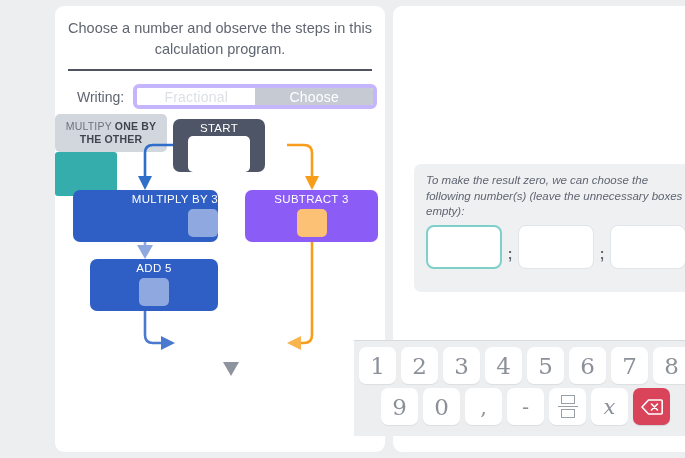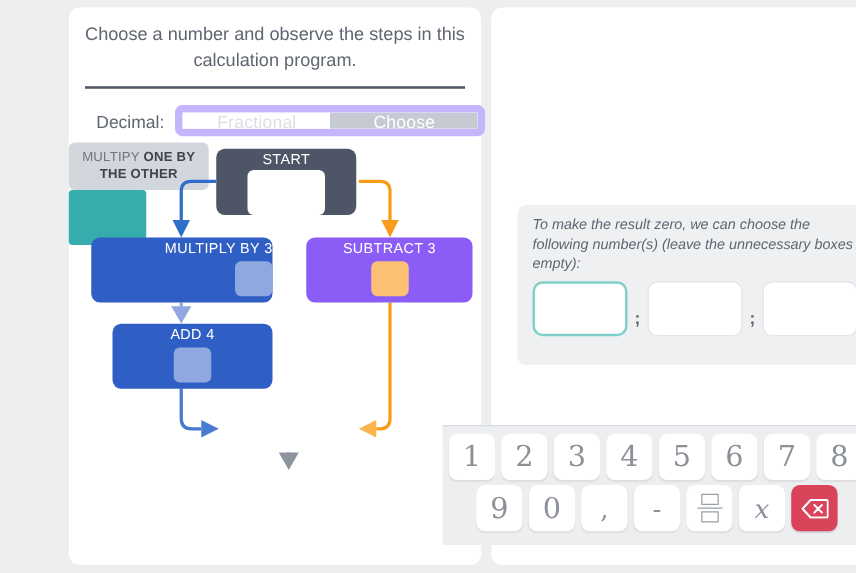--- a/index.html
+++ b/index.html
@@ -40,21 +40,21 @@
   }
 
   
   #writing-row {
     position: absolute; left: 22px; top: 78px;
     display: flex; align-items: center; gap: 9px;
   }
   #writing-label { color: #5f6571; font-size: 14px; }
   .seg {
     display: flex;
-    border: 6px solid #c4b5fd;
+    border: 4px solid #c4b5fd;
     border-radius: 6px;
     overflow: hidden;
     height: 25px;
     justify-content: flex-end;
   }
   .seg-btn {
     display: flex; align-items: center; justify-content: center;
     width: 118px; height: 100%;
     font-size: 14px;
     letter-spacing: .2px;
@@ -71,21 +71,21 @@
     border-radius: 7px;
     display: flex; flex-direction: column; align-items: center;
   }
   .node-label {
     font-size: 11.5px; color: #ffffff; letter-spacing: .3px;
     margin-top: 3px; line-height: 13px; white-space: nowrap;
   }
   .slot { border-radius: 5px; }
 
   #node-start {
-    left: 118px; top: 5px; width: 112px; height: 53px;
+    left: 118px; top: 5px; width: 92px; height: 53px;
     background: #4d5566;
   }
   #node-start .slot {
     width: 62px; height: 36px; background: #ffffff; margin-top: 1px;
   }
   #node-mult3 {
     left: 18px; top: 76px; width: 145px; height: 52px;
     background: #2f5fc4;
     align-items: flex-end;
   }
@@ -183,21 +183,21 @@
 <body>
 
 <div id="root">
 
   <div class="card" id="left-card">
 
     <div id="prompt">Choose a number and observe the steps in this calculation program.</div>
     <div id="prompt-rule"></div>
 
     <div id="writing-row">
-      <span id="writing-label">Decimal:</span>
+      <span id="writing-label">Writing:</span>
       <div class="seg">
         <div class="seg-btn off">Fractional</div>
         <div class="seg-btn on">Choose</div>
       </div>
     </div>
 
     <div id="flow">
 
       <svg width="330" height="300">
 
@@ -229,21 +229,21 @@
         <span class="node-label">MULTIPLY BY 3</span>
         <span class="slot"></span>
       </div>
 
       <div class="node" id="node-sub3">
         <span class="node-label">SUBTRACT 3</span>
         <span class="slot"></span>
       </div>
 
       <div class="node" id="node-add2">
-        <span class="node-label">ADD 4</span>
+        <span class="node-label">ADD 5</span>
         <span class="slot"></span>
       </div>
 
       <div id="node-combine">
         <span class="combine-text"><span>MULTIPY </span><b>ONE BY THE OTHER</b></span>
       </div>
 
       <div id="node-result"></div>
     </div>
   </div>

